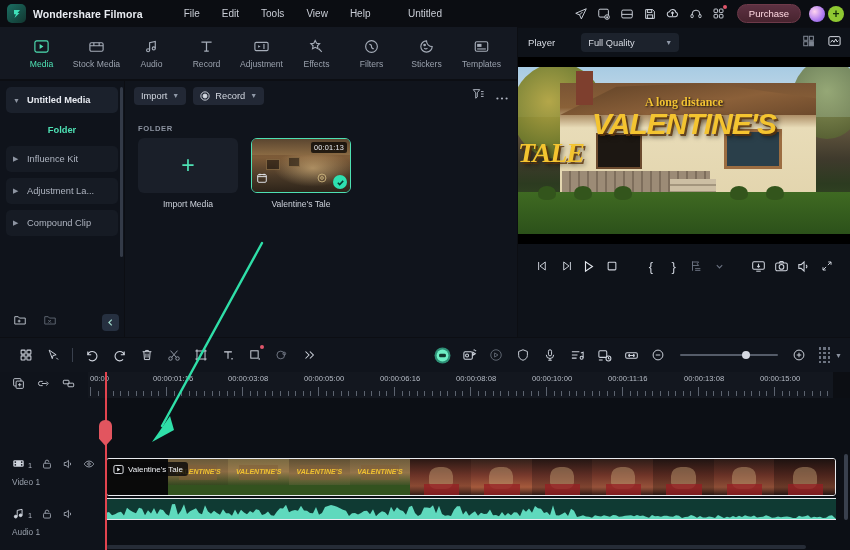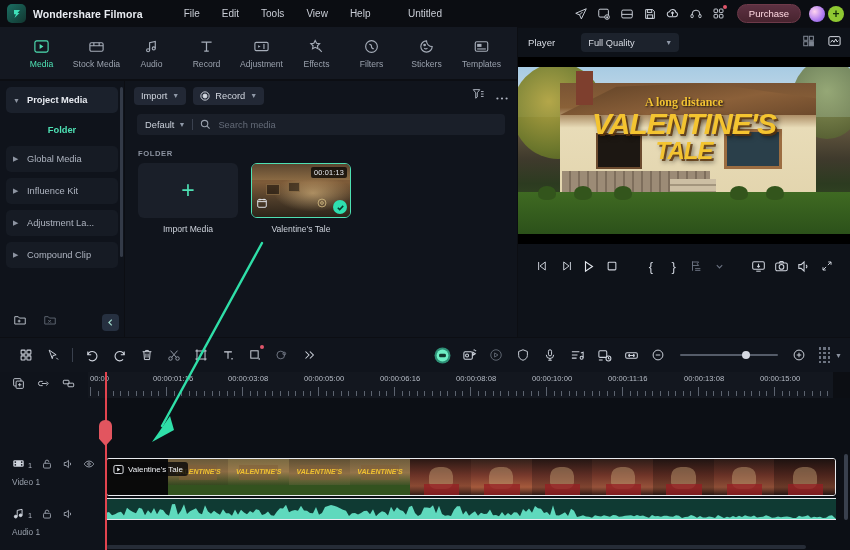--- a/index.html
+++ b/index.html
@@ -159,23 +159,23 @@
     background:linear-gradient(180deg,#3f6a22,#2c511a);}
   .v-bush{ position:absolute; bottom:34px; width:18px;height:14px;border-radius:50% 50% 40% 40%;
     background:#33551c;}
   .v-t1{ position:absolute; left:0; right:0; top:28px; text-align:center;
     font-family:"Liberation Serif", serif; font-size:12px; color:#f2c232; font-weight:700;
     text-shadow:1px 1px 2px rgba(0,0,0,.85);}
   .v-t2{ position:absolute; left:0;right:0; top:40px; text-align:center;
     font-family:"Liberation Sans", sans-serif; font-weight:bold; font-style:italic;
     font-size:30px; color:#f4c430; letter-spacing:-1px;
     text-shadow:2px 2px 0 rgba(90,50,10,.8), 3px 3px 5px rgba(0,0,0,.6);}
-  .v-t3{ position:absolute; left:0;right:0; top:70px; text-align:center;
-    font-family:Liberation Sans, sans-serif; font-weight:bold; font-style:italic;
-    font-size:24px; color:#f4c430; letter-spacing:-1px;
+  .v-t3{ position:absolute; left:0;right:0; top:70px; text-align:left;
+    font-family:Liberation Serif, serif; font-weight:bold; font-style:italic;
+    font-size:28px; color:#f4c430; letter-spacing:-1px;
     text-shadow:2px 2px 0 rgba(90,50,10,.8), 3px 3px 5px rgba(0,0,0,.6);}
 
   .pl-controls{ position:absolute; left:0; bottom:0; width:332px; height:93px; background:#0e1219;}
   .seekrow{ display:flex; align-items:center; padding:14px 12px 0 12px; gap:10px;}
   .seekbar{ flex:1; height:3px; border-radius:2px; background:#4a515e; position:relative;}
   .seekknob{ position:absolute; left:-2px; top:-3.5px; width:10px;height:10px;border-radius:50%;background:#e8ebf0;}
   .tc-cur{ background:#191e27; border-radius:3px; padding:3px 7px; font-size:8.6px; color:#e4e7ee;
     font-family:"Liberation Sans",sans-serif; letter-spacing:.2px;}
   .tc-sep{ color:#7c838f; font-size:8.6px;}
   .tc-tot{ font-size:8.6px; color:#b9bfc9; letter-spacing:.2px;}
@@ -374,27 +374,23 @@
           <rect x="4.4" y="6.2" width="4.6" height="3.2" fill="#a6adb9" stroke="none"></rect>
           <path d="M4.4 11.6h9.2"></path>
         </svg>
       <div class="lbl">Templates</div>
     </div>
   </div>
 
   <div class="sidebar">
     <div class="side-item root">
       <span class="caret">▼</span>
-      <span>Project Media</span>
+      <span>Untitled Media</span>
     </div>
     <div class="folder-row">Folder</div>
-    <div class="side-item">
-      <span class="caret">▶</span>
-      <span>Global Media</span>
-    </div>
     <div class="side-item">
       <span class="caret">▶</span>
       <span>Influence Kit</span>
     </div>
     <div class="side-item">
       <span class="caret">▶</span>
       <span>Adjustment La...</span>
     </div>
     <div class="side-item">
       <span class="caret">▶</span>
@@ -446,34 +442,20 @@
         <span>
           <svg width="14" height="5" viewBox="0 0 16 6" fill="#aeb4c0">
               <circle cx="2.5" cy="3" r="1.3"></circle>
               <circle cx="8" cy="3" r="1.3"></circle>
               <circle cx="13.5" cy="3" r="1.3"></circle>
             </svg>
         </span>
       </div>
     </div>
 
-    <div class="searchrow">
-      <span class="sr-default">
-        <span>Default</span>
-        <span class="chev">▼</span>
-      </span>
-      <span class="sr-div"></span>
-      <span>
-        <svg width="11" height="11" viewBox="0 0 12 12" fill="none" stroke="#9aa1ad" stroke-width="1.2">
-            <circle cx="5" cy="5" r="3.5"></circle>
-            <path d="M7.7 7.7L10.5 10.5"></path>
-          </svg>
-      </span>
-      <input class="sr-input" value="" placeholder="Search media" style="">
-    </div>
 
     <div class="folder-label">FOLDER</div>
 
     <div class="grid">
       <div class="cell">
         <div class="import-box">
           <span class="plus-ic">+</span>
         </div>
         <div class="cell-cap">Import Media</div>
       </div>

